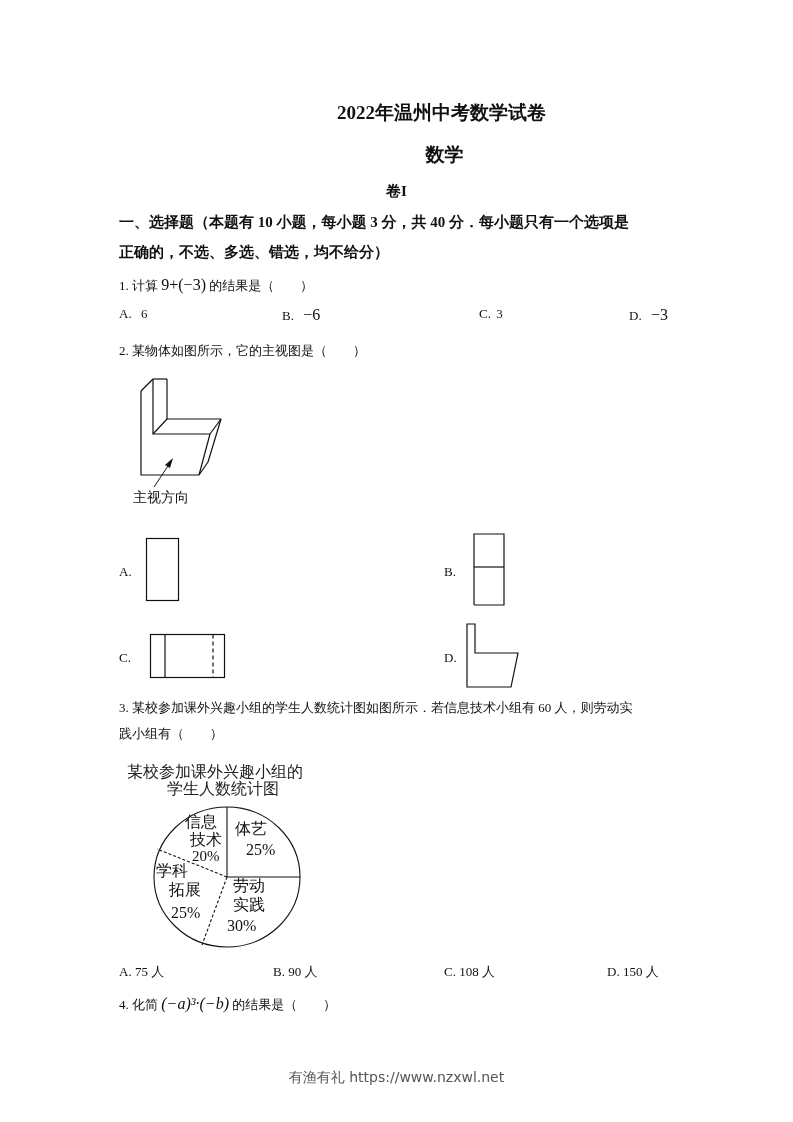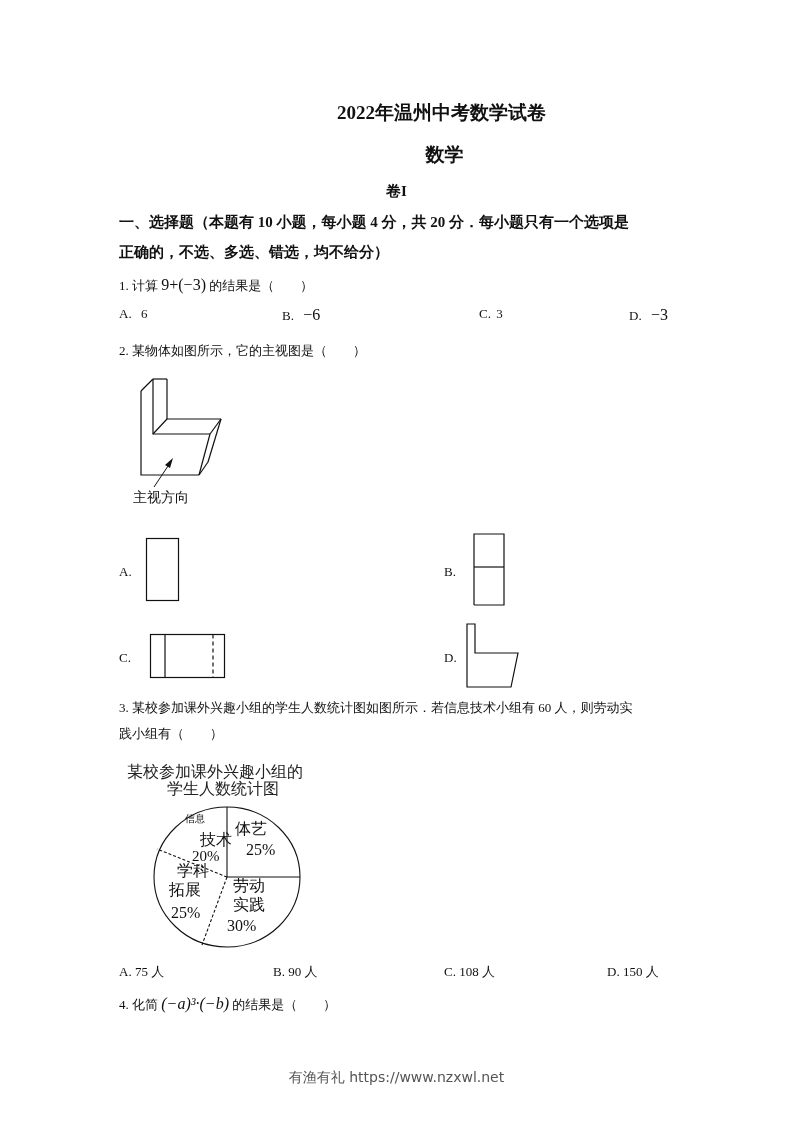--- a/index.html
+++ b/index.html
@@ -16,21 +16,21 @@
   svg{position:absolute;overflow:visible;}
   .footer{left:0;width:793px;text-align:center;top:1069px;font-family:"DejaVu Sans","Liberation Sans",sans-serif;font-size:14px;color:#555;}
 </style>
 </head>
 <body>
 
 <div class="abs title t1">2022年温州中考数学试卷</div>
 <div class="abs title t2">数学</div>
 <div class="abs title t3">卷I</div>
 
-<div class="abs sec" style="top:213px;">一、选择题（本题有 10 小题，每小题 4 分，共 20 分．每小题只有一个选项是</div>
+<div class="abs sec" style="top:213px;">一、选择题（本题有 10 小题，每小题 3 分，共 40 分．每小题只有一个选项是</div>
 <div class="abs sec" style="top:243px;">正确的，不选、多选、错选，均不给分）</div>
 
 <div class="abs q" style="top:276px;">
   <span>1.</span>
   <span>计算</span>
   <span class="mathbig">9+(−3)</span>
   <span>的结果是（　　）</span>
 </div>
 <div class="abs opt" style="top:306px;left:119px;">
   <span>A.</span>
@@ -128,26 +128,26 @@
   </g>
 </svg>
 
 <div class="abs" style="left:235px;top:819px;font-size:16px;font-family:'DejaVu Sans','Liberation Sans',sans-serif;">体艺</div>
 <div class="abs" style="left:246px;top:841px;font-size:16px;">25%</div>
 
 <div class="abs" style="left:233px;top:876px;font-size:16px;font-family:'DejaVu Sans','Liberation Sans',sans-serif;">劳动</div>
 <div class="abs" style="left:233px;top:895px;font-size:16px;font-family:'DejaVu Sans','Liberation Sans',sans-serif;">实践</div>
 <div class="abs" style="left:227px;top:917px;font-size:16px;">30%</div>
 
-<div class="abs" style="left:177px;top:861px;font-size:16px;font-family:'DejaVu Sans','Liberation Sans',sans-serif;">学科</div>
+<div class="abs" style="left:156px;top:861px;font-size:16px;font-family:'DejaVu Sans','Liberation Sans',sans-serif;">学科</div>
 <div class="abs" style="left:169px;top:880px;font-size:16px;font-family:'DejaVu Sans','Liberation Sans',sans-serif;">拓展</div>
 <div class="abs" style="left:171px;top:904px;font-size:16px;">25%</div>
 
-<div class="abs" style="left:185px;top:812px;font-size:10px;font-family:'DejaVu Sans','Liberation Sans',sans-serif;text-align:center;">信息</div>
-<div class="abs" style="left:200px;top:830px;font-size:16px;font-family:'DejaVu Sans','Liberation Sans',sans-serif;">技术</div>
+<div class="abs" style="left:185px;top:812px;font-size:16px;font-family:'DejaVu Sans','Liberation Sans',sans-serif;text-align:center;">信息</div>
+<div class="abs" style="left:190px;top:830px;font-size:16px;font-family:'DejaVu Sans','Liberation Sans',sans-serif;">技术</div>
 <div class="abs" style="left:192px;top:848px;font-size:15px;">20%</div>
 
 <div class="abs opt" style="top:963px;left:119px;">
   <span>A.</span>
   <span>75 人</span>
 </div>
 <div class="abs opt" style="top:963px;left:273px;">
   <span>B.</span>
   <span>90 人</span>
 </div>

